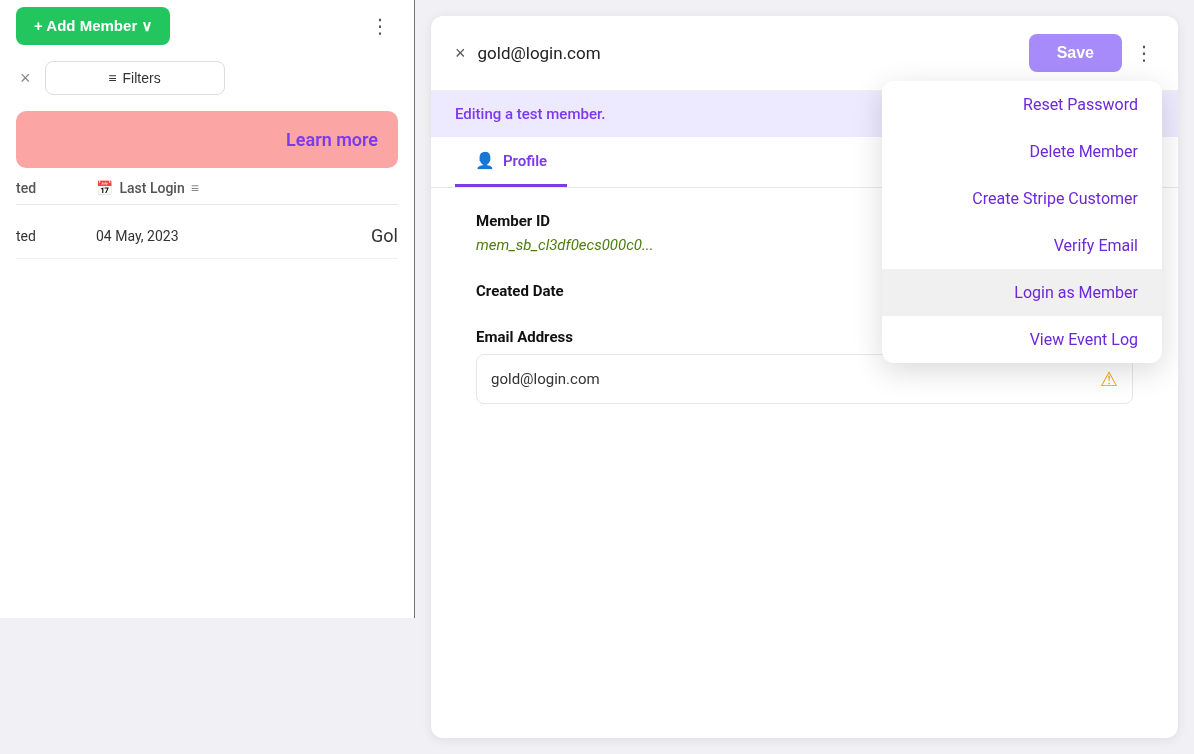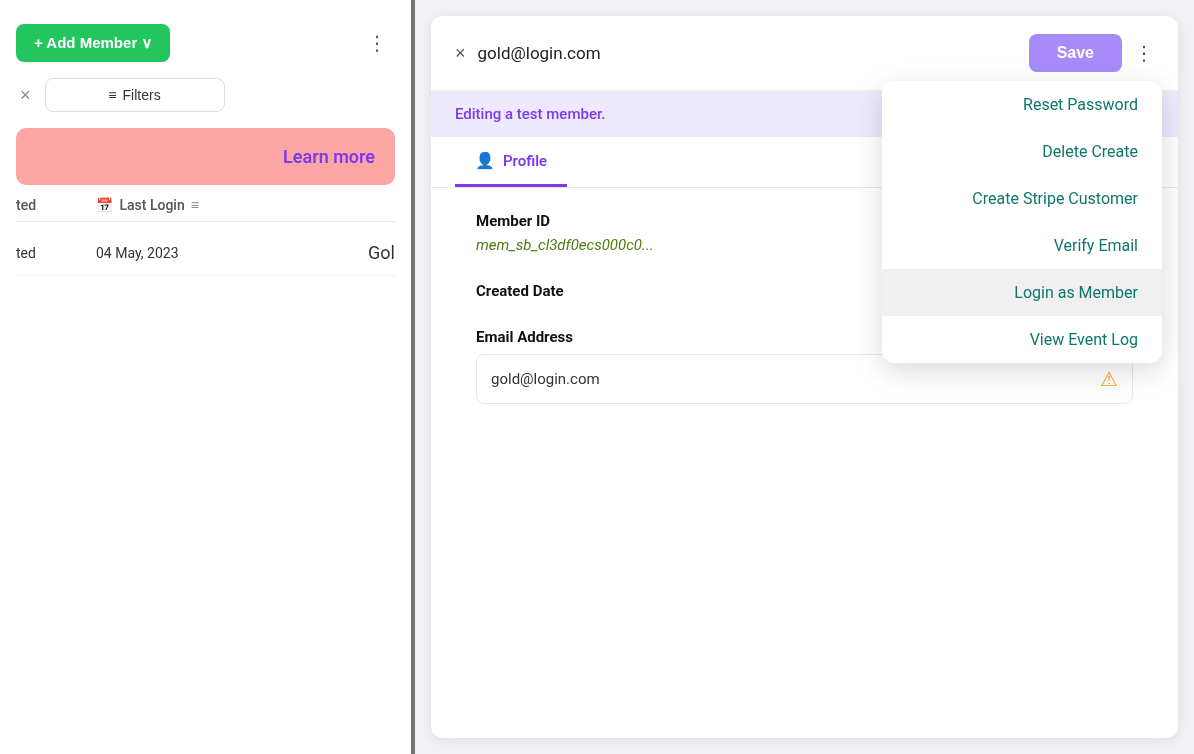--- a/index.html
+++ b/index.html
@@ -8,24 +8,24 @@
       background: #f0f0f5;
       width: 1194px;
       height: 754px;
       overflow: hidden;
       display: flex;
     }
 
     
     .left-panel {
       width: 415px;
-      height: 754px;
+      height: 618px;
       background: #fff;
-      border-right: 4px solid #737373;
-      padding: 24px 16px;
+      border-right: 1px solid #737373;
+      padding: 7px 16px;
       flex-shrink: 0;
       position: relative;
     }
 
     .header-row {
       display: flex;
       align-items: center;
       justify-content: space-between;
       margin-bottom: 16px;
     }
@@ -314,21 +314,21 @@
       border-radius: 12px;
       box-shadow: 0 8px 30px rgba(0,0,0,0.15);
       width: 280px;
       z-index: 100;
       overflow: hidden;
     }
 
     .dropdown-item {
       padding: 14px 24px;
       font-size: 16px;
-      color: #0f766e;
+      color: #6d28d9;
       cursor: pointer;
       text-align: right;
     }
 
     .dropdown-item.highlighted {
       background: #f0f0f0;
     }
 
     .calendar-icon {
       font-size: 14px;
@@ -411,20 +411,20 @@
       <div class="email-input-wrapper">
         <span class="email-input-text">gold@login.com</span>
         <span class="warning-icon">⚠</span>
       </div>
     </div>
 
   </div>
 
   <div class="dropdown-menu">
     <div class="dropdown-item">Reset Password</div>
-    <div class="dropdown-item">Delete Create</div>
+    <div class="dropdown-item">Delete Member</div>
     <div class="dropdown-item">Create Stripe Customer</div>
     <div class="dropdown-item">Verify Email</div>
     <div class="dropdown-item highlighted">Login as Member</div>
     <div class="dropdown-item">View Event Log</div>
   </div>
 
 </div>
 
 </body></html>

